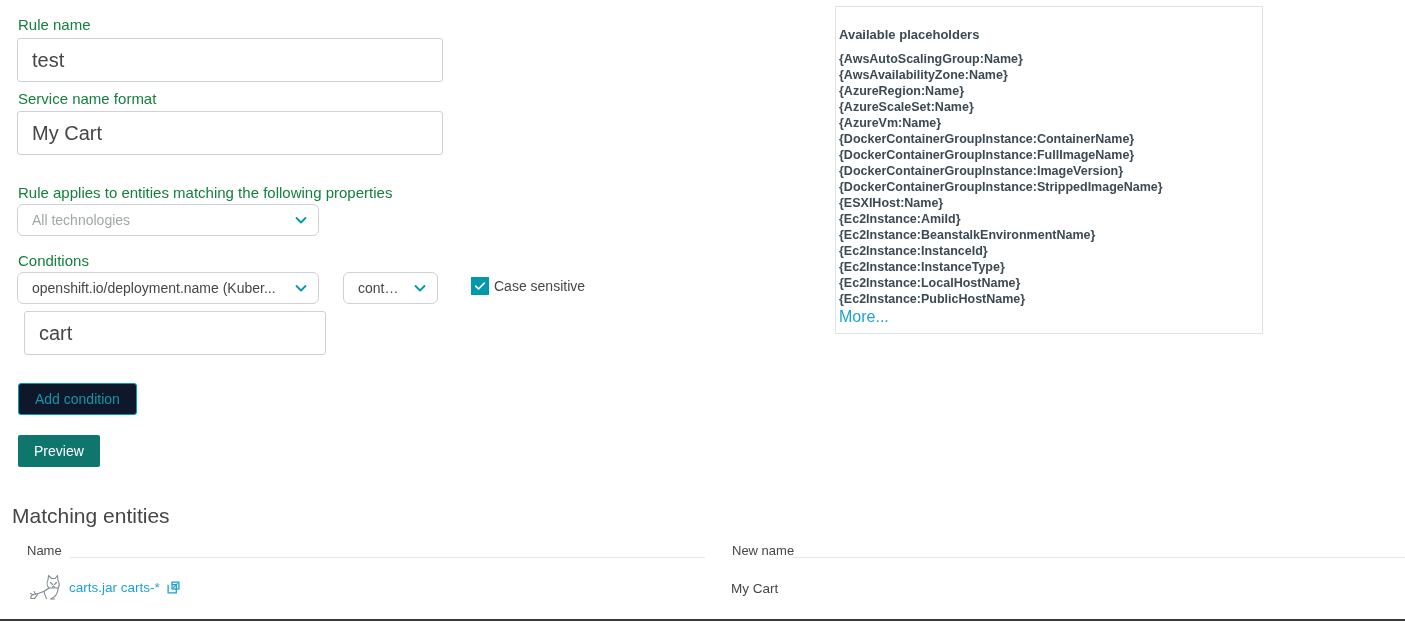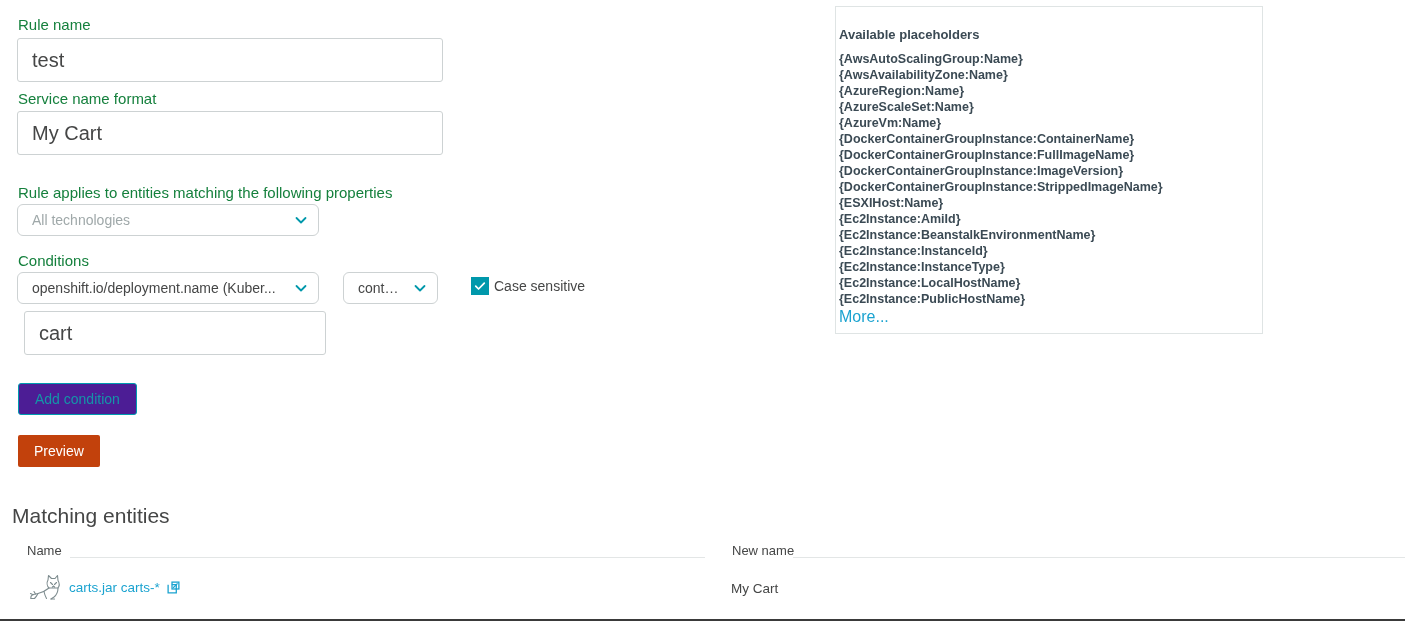--- a/index.html
+++ b/index.html
@@ -64,36 +64,36 @@
   }
 
   
   .abs { position: absolute; }
 
   
   .btn-outline {
     box-sizing: border-box;
     border: 1px solid #009bb0;
     border-radius: 3px;
-    background: #4c1d95;
+    background: #0f172a;
     color: #1496a8;
     font-size: 14px;
     font-family: "Liberation Sans", sans-serif;
     height: 32px;
     padding: 0 16px;
     display: inline-flex;
     align-items: center;
     justify-content: center;
     cursor: pointer;
   }
   .btn-primary {
     box-sizing: border-box;
     border: none;
     border-radius: 2px;
-    background: #c2410c;
+    background: #0f766e;
     color: #ffffff;
     font-size: 14px;
     font-family: "Liberation Sans", sans-serif;
     height: 32px;
     padding: 0 16px;
     display: inline-flex;
     align-items: center;
     justify-content: center;
     cursor: pointer;
   }

